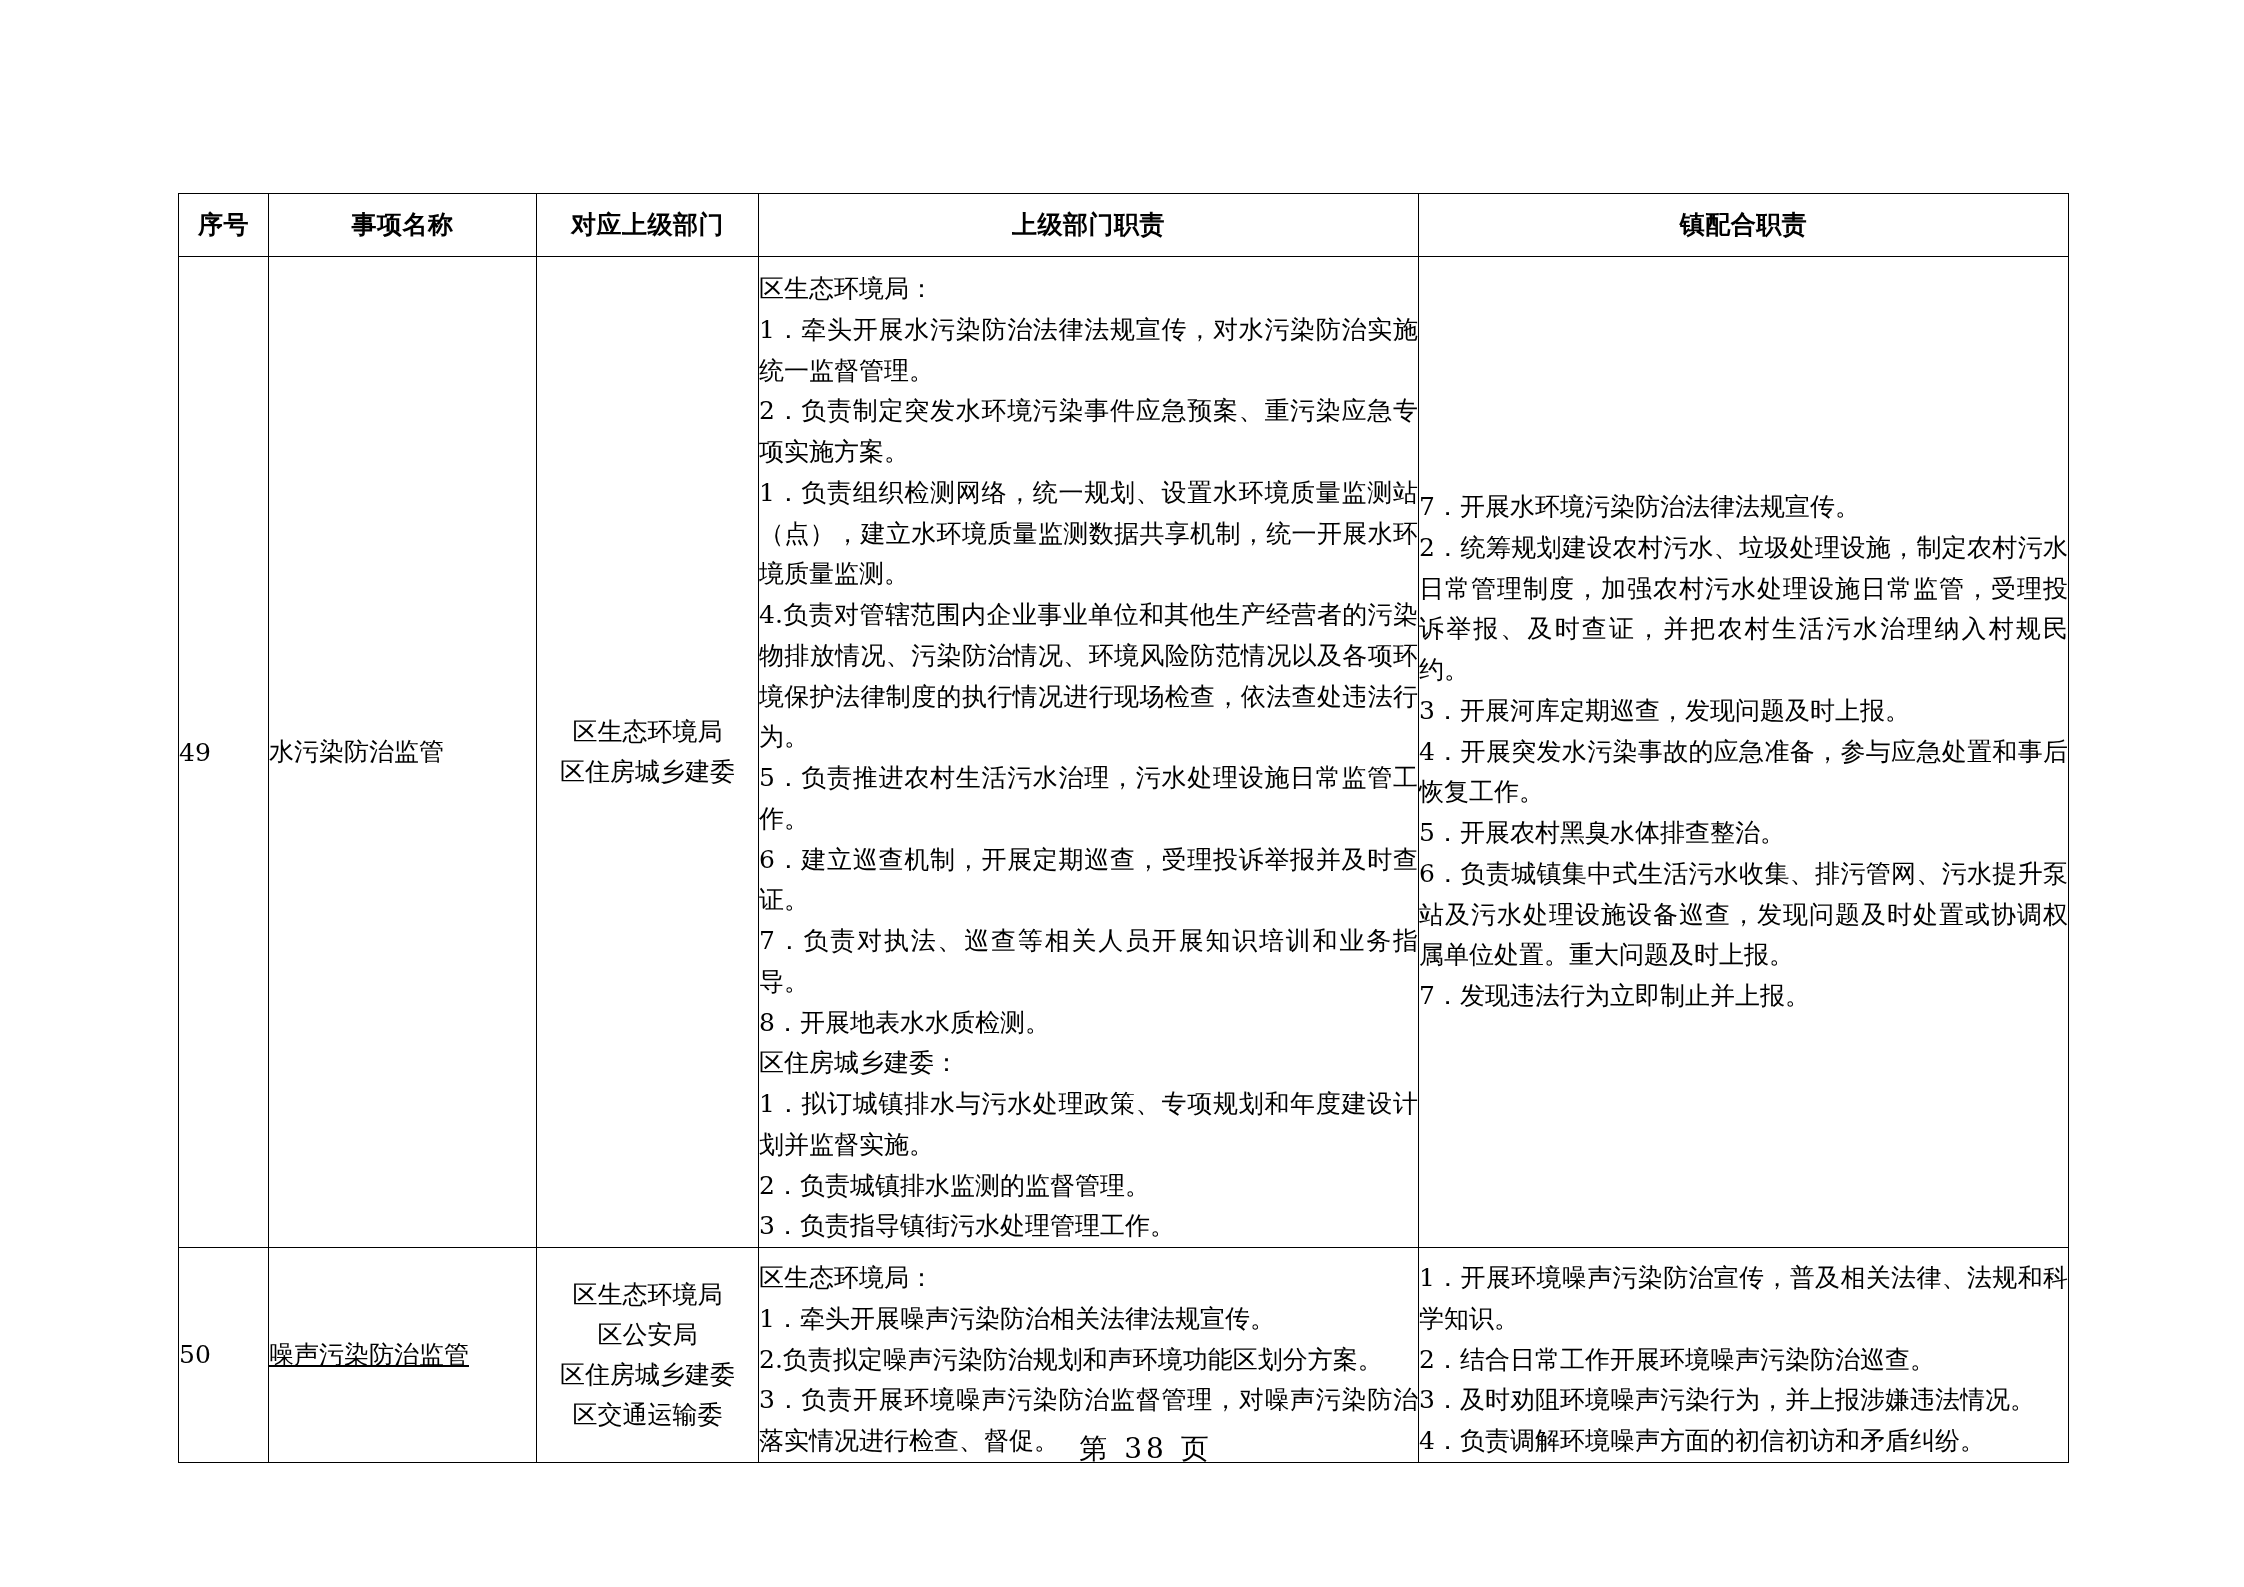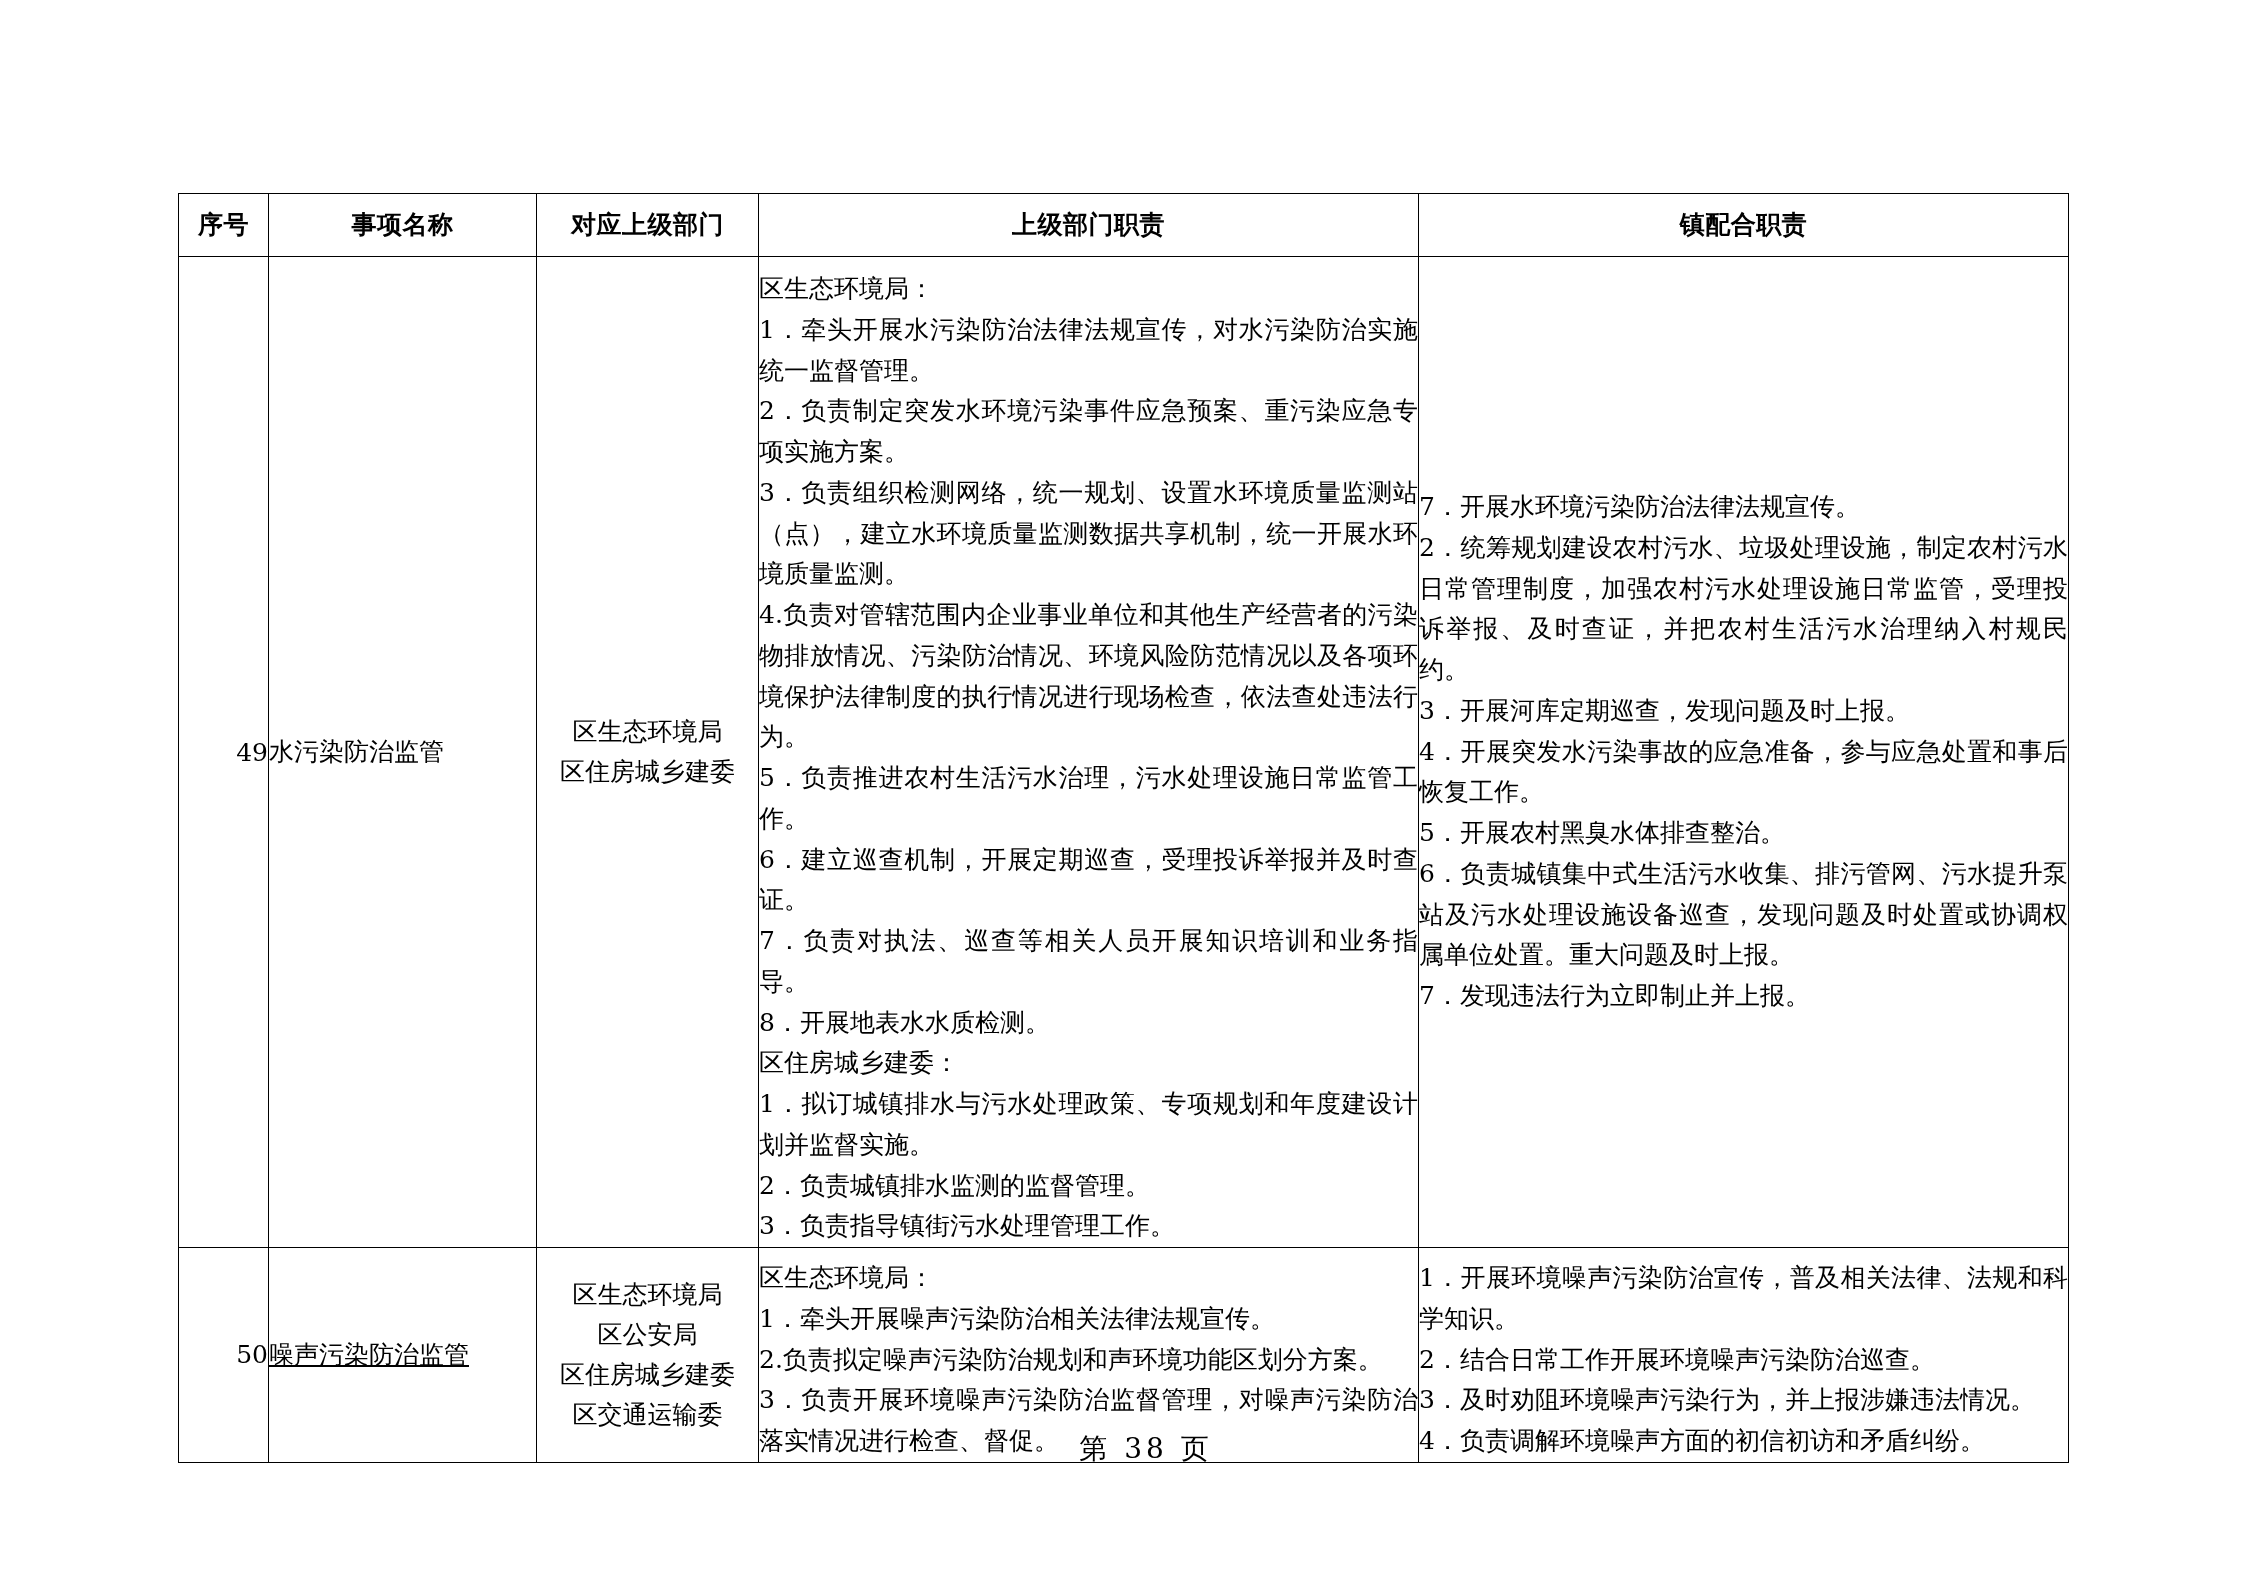--- a/index.html
+++ b/index.html
@@ -52,21 +52,21 @@
     font-family: "DejaVu Sans", "Liberation Sans", sans-serif;
     font-weight: bold;
     font-size: 25px;
     letter-spacing: 0.5px;
     line-height: 62px;
     white-space: nowrap;
   }
 
   
   .cell-seq {
-    text-align: right;
+    text-align: left;
     font-family: "DejaVu Serif", "Liberation Serif", serif;
     font-size: 25px;
     vertical-align: middle;
   }
   .cell-name {
     text-align: left;
     font-family: "DejaVu Serif", "Liberation Serif", serif;
     font-size: 25px;
     line-height: 1.55;
     padding: 0 10px 0 18px;
@@ -142,21 +142,21 @@
       <tr class="r49">
         <td class="cell-seq">49</td>
         <td class="cell-name">水污染防治监管</td>
         <td class="cell-dept">区生态环境局
 区住房城乡建委</td>
         <td class="cell-duty">
           <div class="duty-lines">
               <p>区生态环境局：</p>
               <p>1．牵头开展水污染防治法律法规宣传，对水污染防治实施统一监督管理。</p>
               <p>2．负责制定突发水环境污染事件应急预案、重污染应急专项实施方案。</p>
-              <p>3．负责组织检测网络，统一规划、设置水环境质量监测站（点），建立水环境质量监测数据共享机制，统一开展水环境质量监测。</p>
+              <p>1．负责组织检测网络，统一规划、设置水环境质量监测站（点），建立水环境质量监测数据共享机制，统一开展水环境质量监测。</p>
               <p>4.负责对管辖范围内企业事业单位和其他生产经营者的污染物排放情况、污染防治情况、环境风险防范情况以及各项环境保护法律制度的执行情况进行现场检查，依法查处违法行为。</p>
               <p>5．负责推进农村生活污水治理，污水处理设施日常监管工作。</p>
               <p>6．建立巡查机制，开展定期巡查，受理投诉举报并及时查证。</p>
               <p>7．负责对执法、巡查等相关人员开展知识培训和业务指导。</p>
               <p>8．开展地表水水质检测。</p>
               <p>区住房城乡建委：</p>
               <p>1．拟订城镇排水与污水处理政策、专项规划和年度建设计划并监督实施。</p>
               <p>2．负责城镇排水监测的监督管理。</p>
               <p>3．负责指导镇街污水处理管理工作。</p>
             </div>

